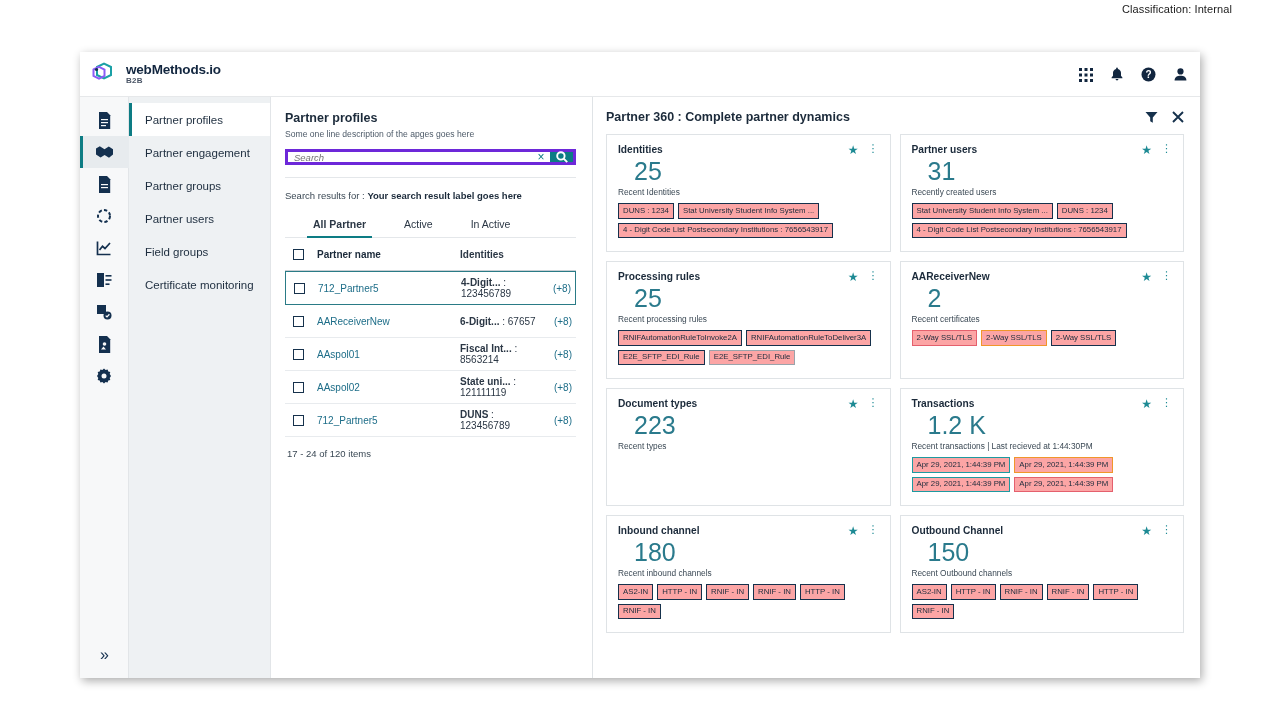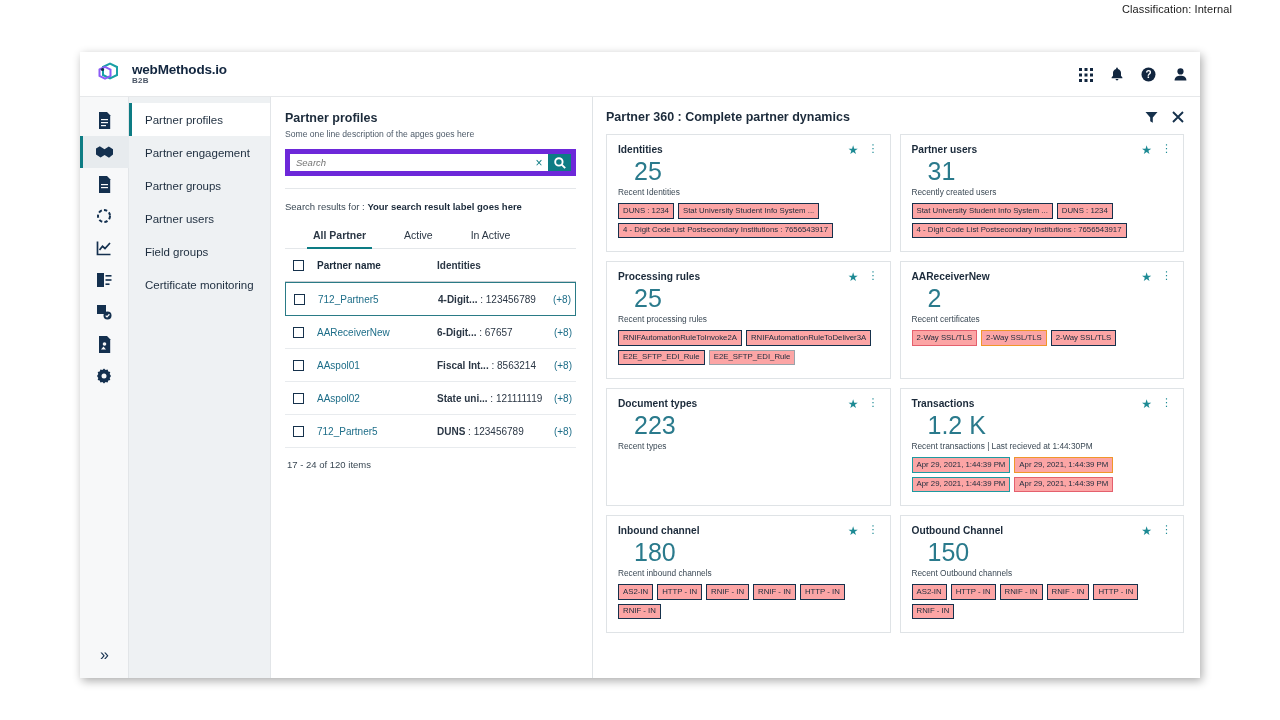--- a/index.html
+++ b/index.html
@@ -29,21 +29,21 @@
   }
 
   
   #topbar {
     position: relative;
     height: 45px;
     background: #fff;
     border-bottom: 1px solid #e6e8ea;
     display: flex; align-items: center;
   }
-  #brand { display: flex; align-items: center; padding-left: 14px; }
+  #brand { display: flex; align-items: center; padding-left: 8px; }
   #brand .logo { width: 30px; height: 30px; margin-right: 8px; }
   #brand .btxt { line-height: 1.05; }
   #brand .btxt .t1 { font-size: 13.5px; font-weight: bold; color: #12263f; letter-spacing:-.2px;}
   #brand .btxt .t2 { font-size: 8px; font-weight: bold; color: #4a5566; letter-spacing:.2px;}
   #topicons {
     position: absolute; right: 12px; top: 0; height: 45px;
     display: flex; align-items: center; gap: 17px;
   }
   .ticon { color: #12263f; display: flex; align-items: center; cursor: pointer; }
 
@@ -91,22 +91,22 @@
 
   
   #listpanel {
     width: 322px; background: #fff;
     border-right: 1px solid #dfe3e6;
     padding: 14px 16px 0 14px;
   }
   #lp-title { font-size: 12.5px; font-weight: bold; color: #1b2a3a; }
   #lp-desc { font-size: 8.6px; color: #4d5a68; margin-top: 4px; }
   #searchwrap {
-    margin-top: 10px; display: flex; height: 27px;
-    border: 5px solid #6d28d9;
+    margin-top: 10px; display: flex; height: 16px;
+    border: 3px solid #6d28d9;
   }
   #searchinput {
     flex: 1; border: 0; outline: none; padding: 0 6px;
     font-size: 9.5px; color: #2b3745; font-style: italic;
     font-family: "Liberation Sans", sans-serif; background: #fff;
   }
   #searchclear {
     width: 18px; display:flex; align-items:center; justify-content:center;
     color:#0d7c84; font-size: 12px; cursor:pointer; background:#fff;
   }
@@ -135,21 +135,21 @@
     border-bottom: 1px solid #e8ebee; font-size: 10px;
   }
   .trow.head { font-weight: bold; color:#1b2a3a; border-bottom:1px solid #c9ced3; }
   .trow.sel {
     border: 1px solid #2a7b86; height: 34px;
   }
   .cb {
     width: 11px; height: 11px; border: 1.4px solid #16314c;
     margin: 0 13px 0 8px; flex: none; background: #fff; cursor: pointer;
   }
-  .c-name { width: 120px; color: #1d6d88; }
+  .c-name { width: 143px; color: #1d6d88; }
   .trow.head .c-name { color:#1b2a3a; }
   .c-ident { flex: 1; color: #2b3745; }
   .c-ident b { font-weight: bold; }
   .c-plus { color: #1d6d88; width: 30px; text-align: right; padding-right: 4px; }
   #lp-count { font-size: 9.5px; color: #3a4854; padding: 11px 0 0 2px; }
 
   
   #p360 { flex: 1; background: #fff; padding: 13px 16px 0 13px; position: relative; }
   #p360head { display: flex; align-items: center; }
   #p360title { font-size: 12.5px; font-weight: bold; color: #1b2a3a; flex: 1; }

